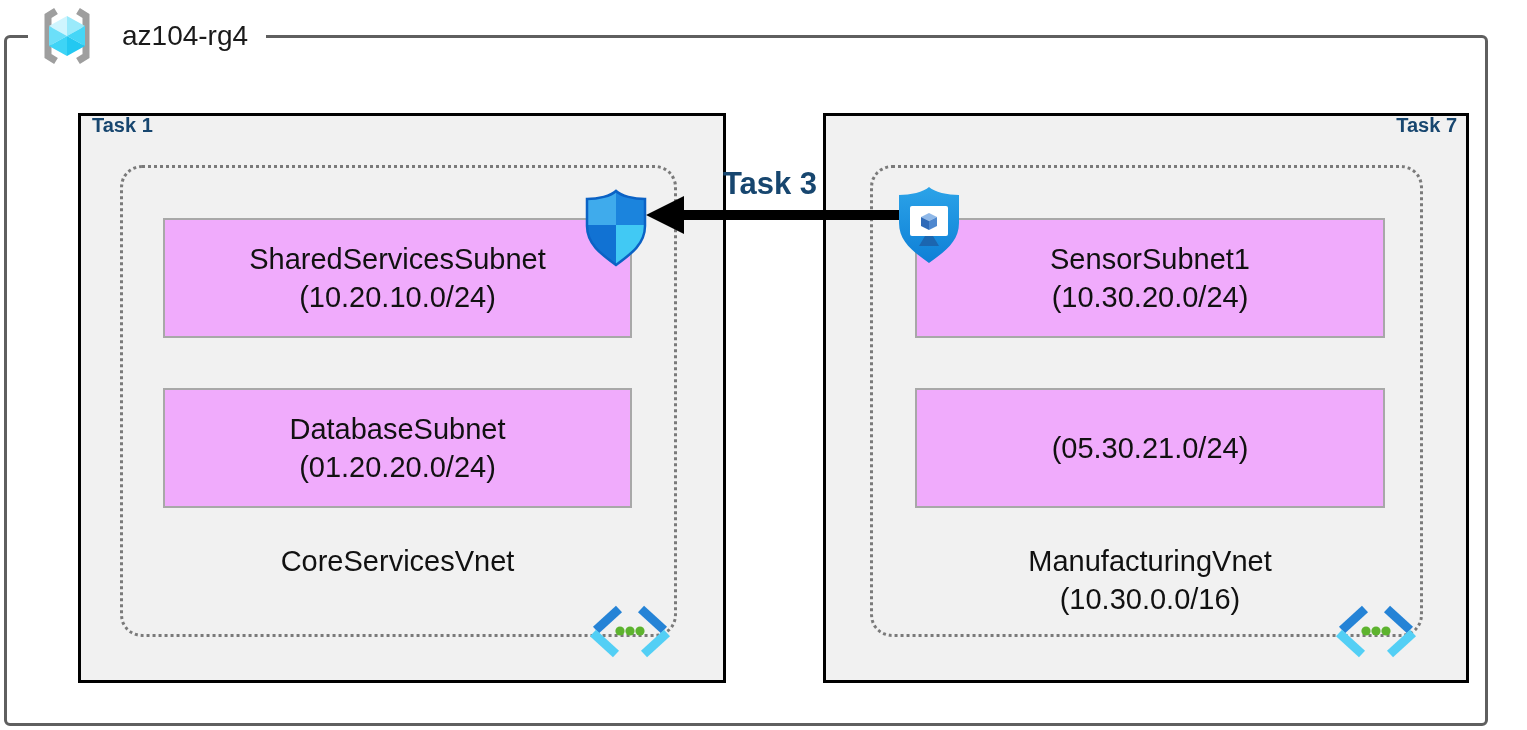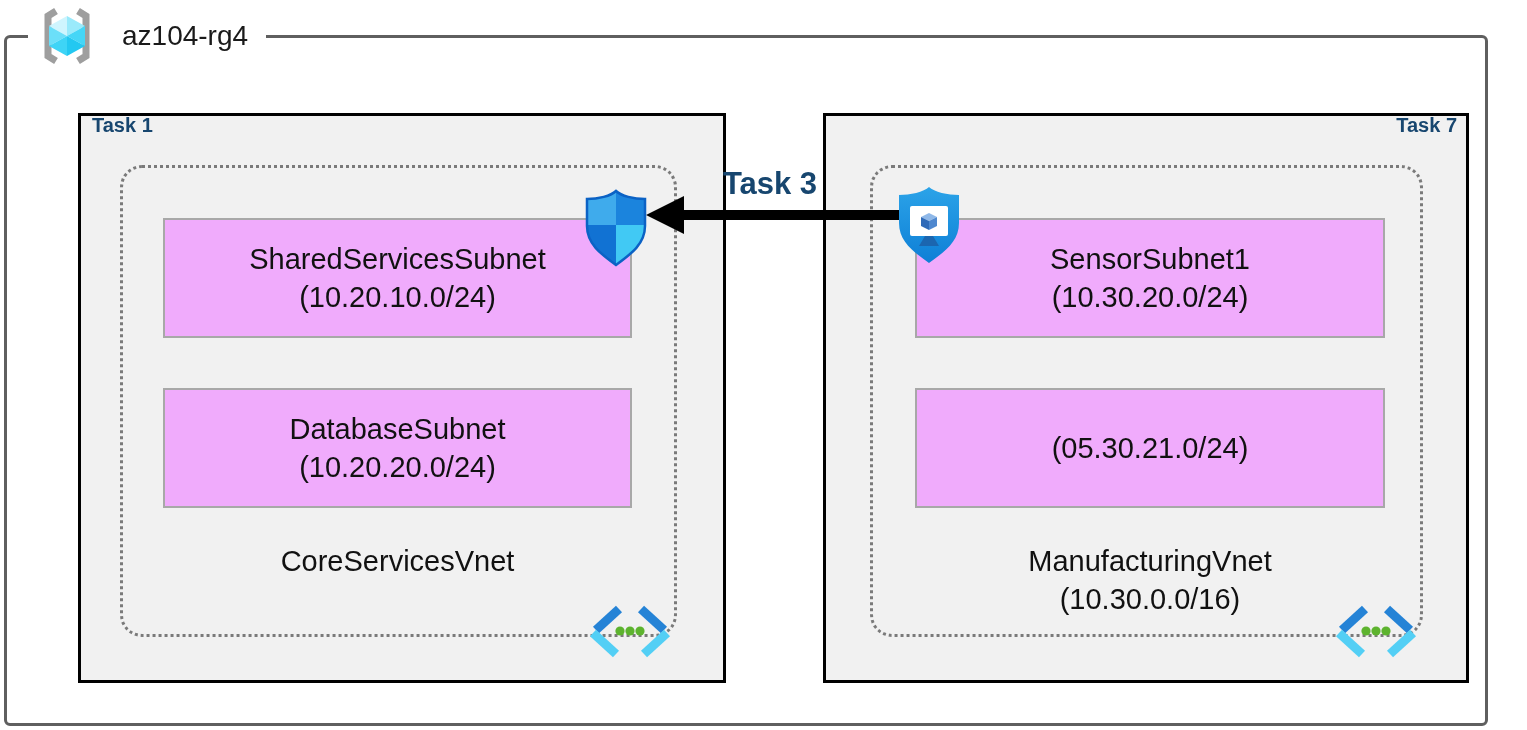--- a/index.html
+++ b/index.html
@@ -168,21 +168,21 @@
   <div class="task-label t1">Task 1</div>
 
   <div class="vnet-box t1"></div>
 
   <div class="subnet-box t1 s1">
     <div>SharedServicesSubnet</div>
     <div>(10.20.10.0/24)</div>
   </div>
   <div class="subnet-box t1 s2">
     <div>DatabaseSubnet</div>
-    <div>(10.20.20.0/24)</div>
+    <div>(01.20.20.0/24)</div>
   </div>
 
   <div class="vnet-label t1">
     <div>CoreServicesVnet</div>
   </div>
 
   <svg class="vnet-icon t1" viewBox="0 0 84 52">
     <line x1="31" y1="4" x2="8" y2="25" stroke="#2583d6" stroke-width="9"></line>
     <line x1="5" y1="28" x2="28" y2="49" stroke="#53cff5" stroke-width="9"></line>
     <line x1="53" y1="4" x2="76" y2="25" stroke="#2583d6" stroke-width="9"></line>

